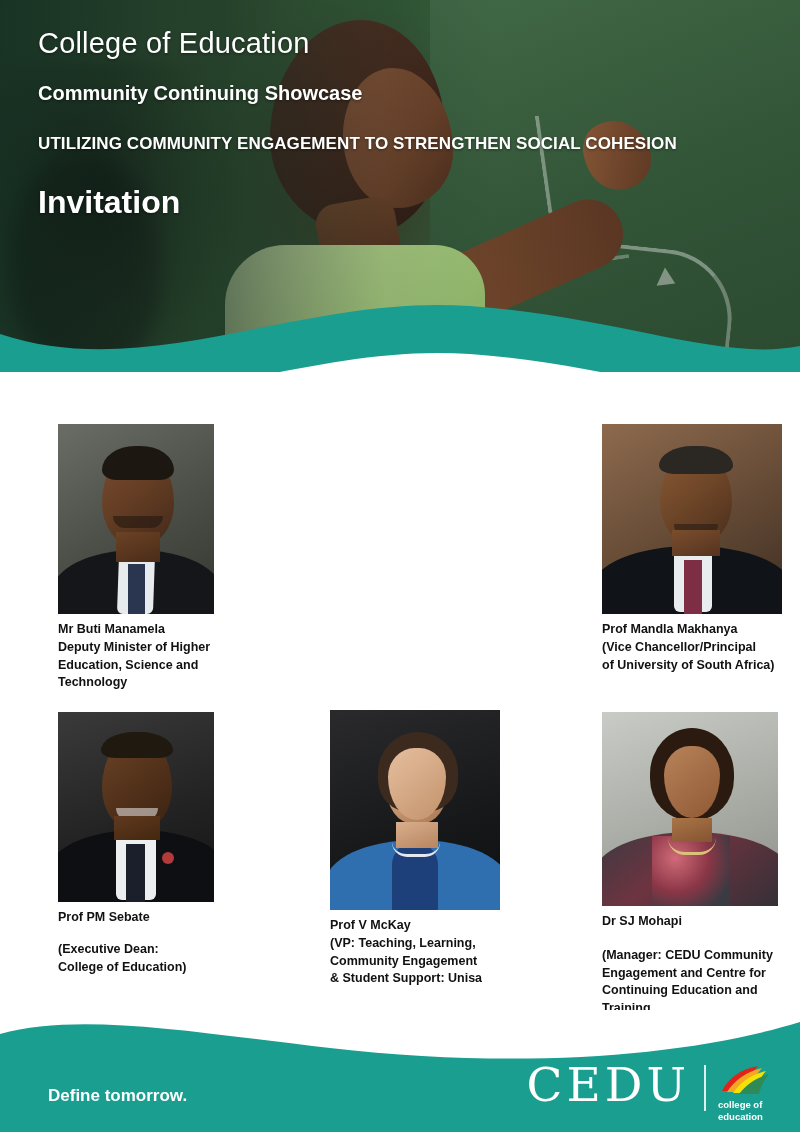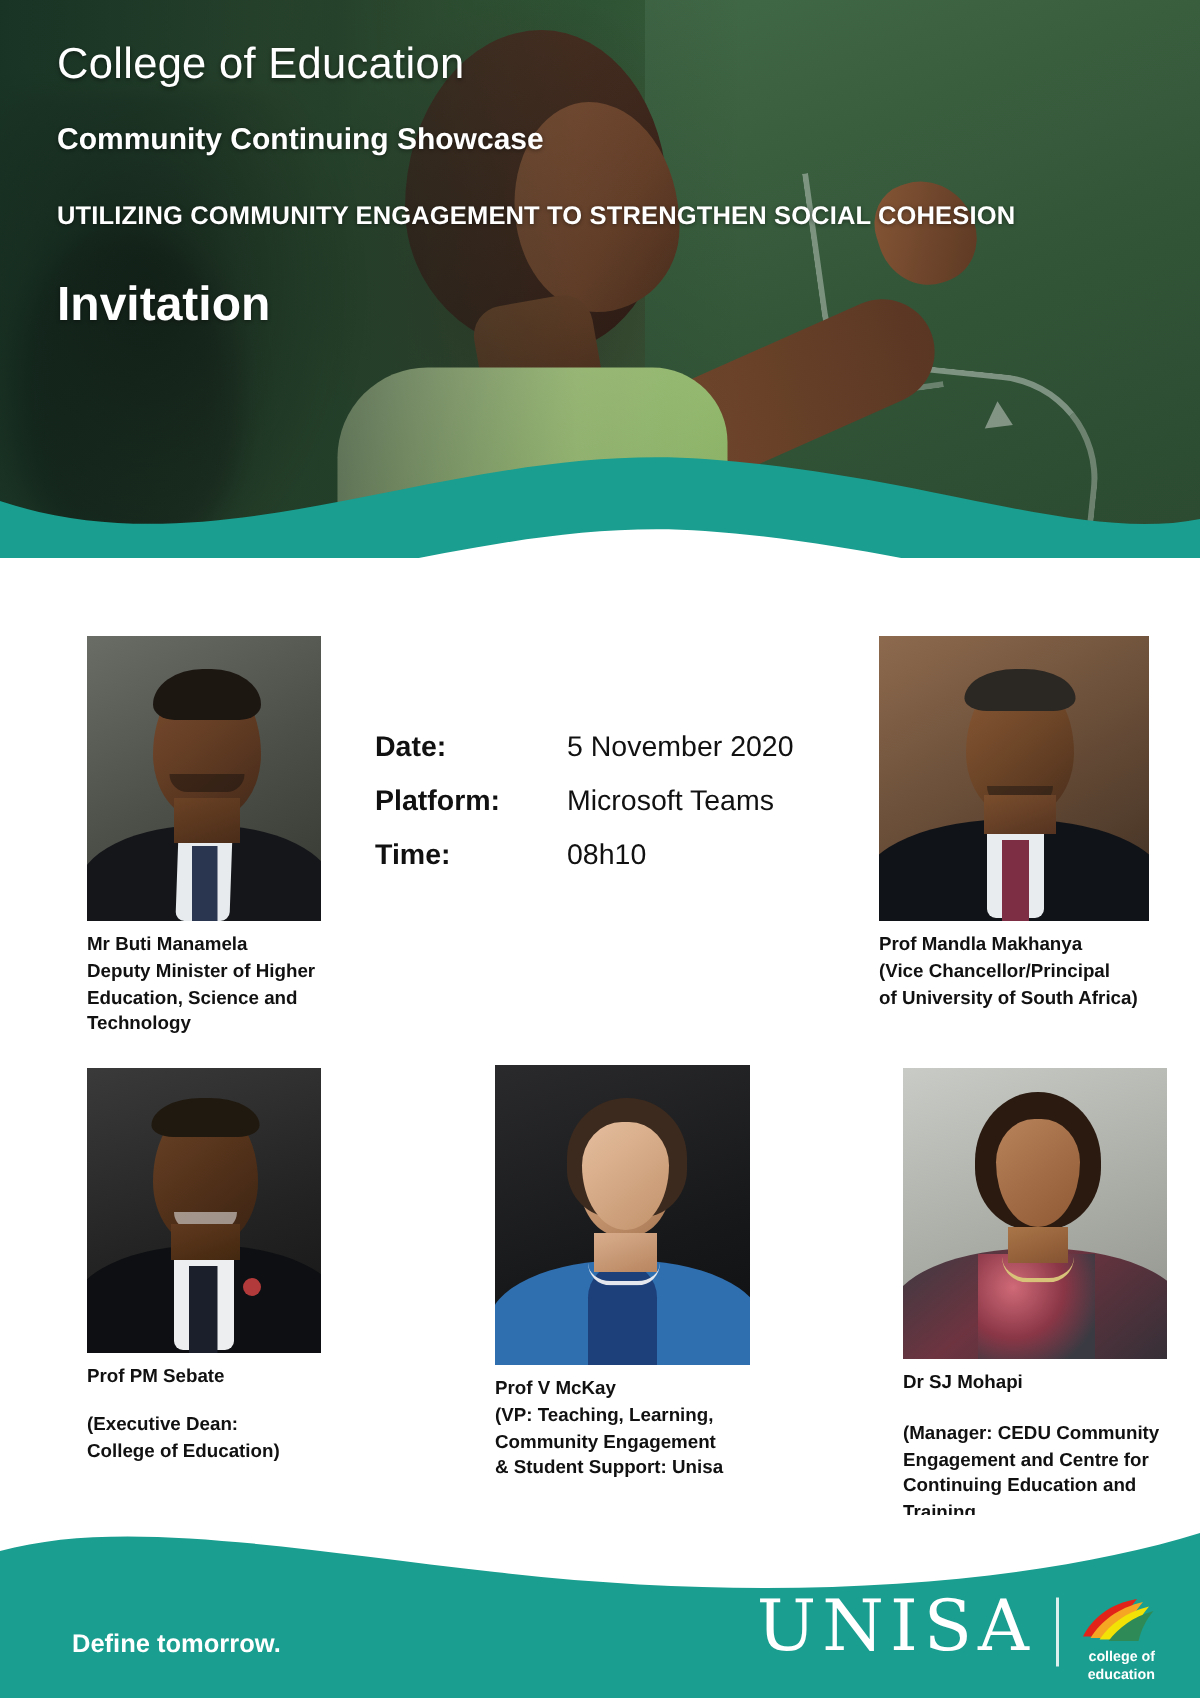--- a/index.html
+++ b/index.html
@@ -297,21 +297,20 @@
     flex-direction: column;
     justify-content: flex-start;
     padding-top: 2px;
   }
   .unisa-sub {
     color: #ffffff;
     font-size: 9.5px;
     line-height: 1.25;
     font-weight: bold;
     margin-top: 4px;
-    text-align: right;
   }
 </style>
 </head>
 <body>
 
 <div class="poster">
 
   <div class="hero">
     <div class="hero-photo">
       <div class="hero-board"></div>
@@ -344,53 +343,39 @@
   </svg>
 
   <div class="white-body"></div>
 
   <svg class="body-wave" viewBox="0 0 800 110" preserveAspectRatio="none">
     <path d="M0,52 C150,102 300,12 470,24 C620,35 720,80 800,64 L800,110 L0,110 Z" fill="#ffffff"></path>
   </svg>
 
   <div class="content">
 
-    <div class="details">
-      <div class="details-row">
-        <div class="details-label">Date:</div>
-        <div class="details-value">5 November  2020</div>
-      </div>
-      <div class="details-row">
-        <div class="details-label">Platform:</div>
-        <div class="details-value">Microsoft Teams</div>
-      </div>
-      <div class="details-row">
-        <div class="details-label">Time:</div>
-        <div class="details-value">08h10</div>
-      </div>
-    </div>
 
     <div class="person" style="left:58px; top:24px; width:160px;">
       <div class="photo" style="width:156px;height:190px;">
         <div class="pf-bg" style="background:linear-gradient(150deg,#6a6d66 0%,#4d5049 50%,#343630 100%);"></div>
         <div class="pf-body" style="left:-6px;top:126px;width:170px;height:70px;background:#14161a;"></div>
         <div class="pf-shirt" style="left:60px;top:130px;width:36px;height:60px;background:#e8ebee;transform:skewX(-2deg);"></div>
         <div class="pf-tie" style="left:70px;top:140px;width:17px;height:52px;background:#2a3550;"></div>
         <div class="pf-head" style="left:44px;top:26px;width:72px;height:96px;background:linear-gradient(140deg,#7a4d2f 0%,#5f3a22 55%,#43291a 100%);"></div>
         <div style="position:absolute;left:44px;top:22px;width:72px;height:34px;border-radius:46% 46% 20% 20%/70% 70% 30% 30%;background:#1d1712;"></div>
         <div style="position:absolute;left:58px;top:108px;width:44px;height:30px;background:linear-gradient(160deg,#6b4225,#4a2c18);"></div>
         <div style="position:absolute;left:55px;top:92px;width:50px;height:12px;border-radius:0 0 20px 20px;background:rgba(30,20,14,0.55);"></div>
       </div>
       <div class="caption">Mr Buti Manamela</div>
       <div class="caption" style="margin-top:0; white-space:pre-line;">Deputy Minister of Higher
 Education, Science and
 Technology</div>
     </div>
 
-    <div class="person" style="left:586px; top:24px; width:176px;">
+    <div class="person" style="left:602px; top:24px; width:176px;">
       <div class="photo" style="width:180px;height:190px;">
         <div class="pf-bg" style="background:linear-gradient(150deg,#8d6a4e 0%,#6b4f39 45%,#3e2e22 100%);"></div>
         <div class="pf-body" style="left:-10px;top:122px;width:200px;height:75px;background:#101318;"></div>
         <div class="pf-shirt" style="left:72px;top:126px;width:38px;height:62px;background:#e9ecef;"></div>
         <div class="pf-tie" style="left:82px;top:136px;width:18px;height:54px;background:#7d2d44;"></div>
         <div class="pf-head" style="left:58px;top:26px;width:72px;height:94px;background:linear-gradient(140deg,#8a5a36 0%,#6a4326 55%,#4a2e1c 100%);"></div>
         <div style="position:absolute;left:57px;top:22px;width:74px;height:28px;border-radius:46% 46% 20% 20%/70% 70% 30% 30%;background:#2b2722;"></div>
         <div style="position:absolute;left:72px;top:100px;width:44px;height:14px;background:rgba(40,28,20,0.6);border-radius:0 0 14px 14px;"></div>
         <div style="position:absolute;left:70px;top:106px;width:48px;height:26px;background:linear-gradient(160deg,#7a4e2d,#553320);"></div>
       </div>
@@ -455,21 +440,21 @@
 
   <div class="footer">
     <svg class="footer-wave" viewBox="0 0 800 70" preserveAspectRatio="none">
       <path d="M0,0 L800,0 L800,18 C690,52 520,66 330,44 C190,28 80,8 0,30 Z" fill="#ffffff"></path>
     </svg>
   </div>
 
   <div class="define">Define tomorrow.</div>
 
   <div class="unisa-logo">
-    <div class="unisa-word">UNISA</div>
+    <div class="unisa-word">CEDU</div>
     <div class="unisa-divider"></div>
     <div class="unisa-right">
       <svg width="52" height="30" viewBox="0 0 52 30">
         <path d="M4,26 C10,14 22,4 40,1 C34,8 30,15 28,26 Z" fill="#e2231a"></path>
         <path d="M9,27 C16,16 27,7 44,3 C38,10 34,17 32,27 Z" fill="#f5a623"></path>
         <path d="M15,28 C22,18 32,10 48,6 C42,13 39,19 37,28 Z" fill="#f2e205"></path>
         <path d="M21,29 C28,20 37,13 51,9 C46,15 43,21 41,29 Z" fill="#2e8b57"></path>
       </svg>
       <div class="unisa-sub" style="white-space:pre-line;">college of
 education</div>

